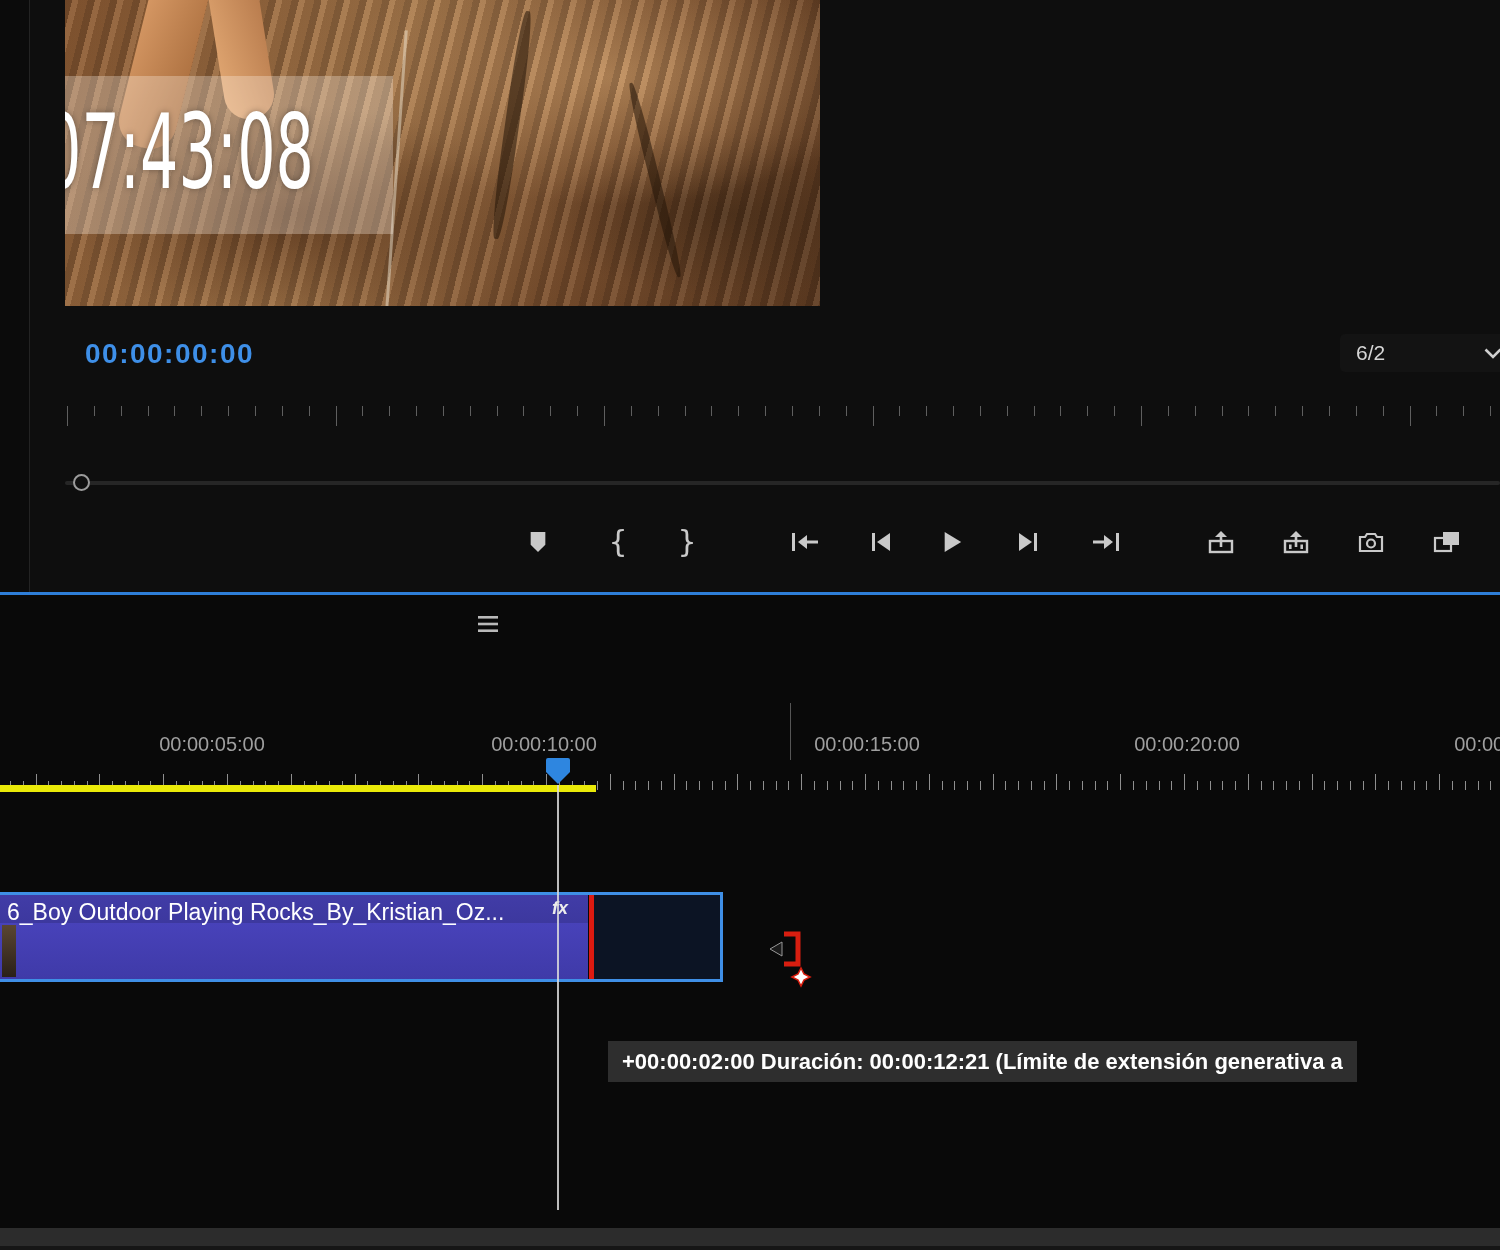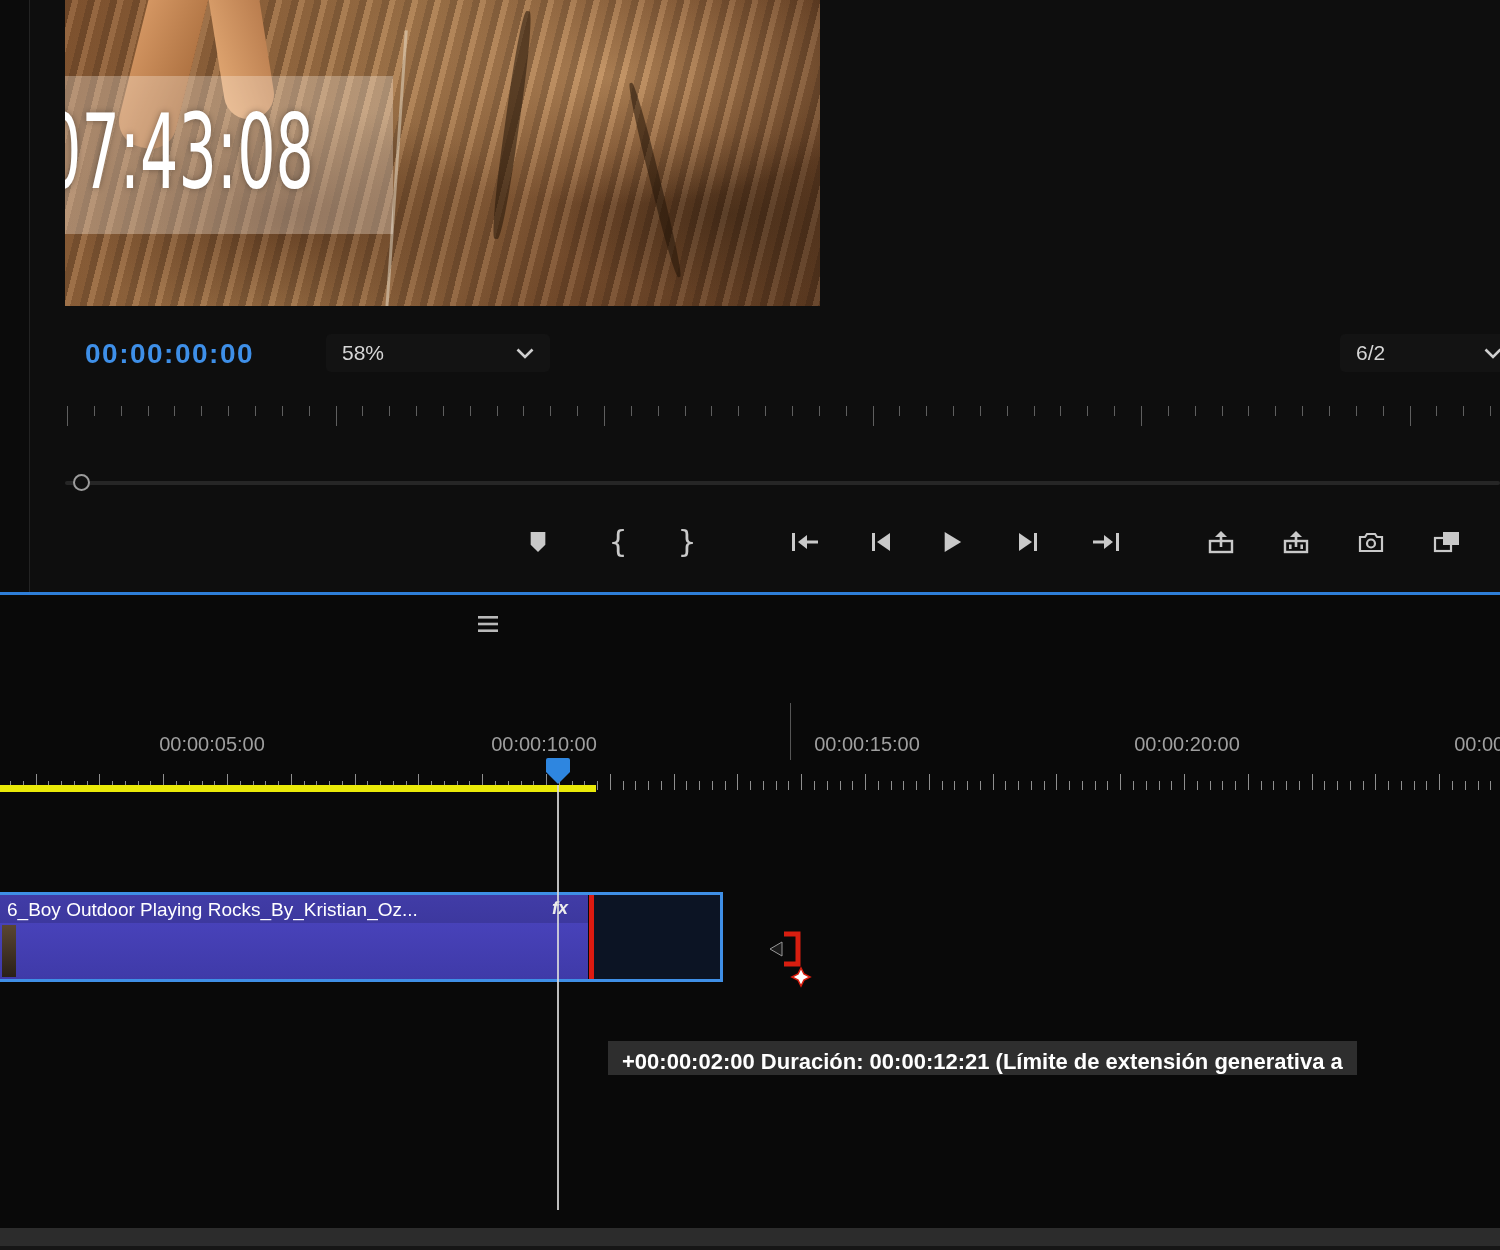--- a/index.html
+++ b/index.html
@@ -64,29 +64,29 @@
   #tl-ticks .tk{position:absolute;bottom:0;width:1px;background:#8f8f8f}
   #guide-line{position:absolute;left:790px;top:108px;width:1px;height:57px;background:#555}
   #workbar{position:absolute;left:0;top:190px;width:596px;height:7px;background:#eaea08}
 
   #ph-head{position:absolute;left:545px;top:162px;z-index:6}
   #ph-line{position:absolute;left:557px;top:190px;width:2px;height:425px;background:rgba(220,220,220,.85);z-index:5}
 
   #clip-select{position:absolute;left:-3px;top:297px;width:726px;height:90px;border:3px solid #3f8fe6;z-index:2;background:transparent}
   #clip-body{position:absolute;left:0;top:300px;width:588px;height:84px;background:linear-gradient(#4c46c2,#3f3aa8);z-index:1}
   #clip-titlebar{position:absolute;left:0;top:0;width:100%;height:28px;background:rgba(0,0,0,.14)}
-  #clip-label{position:absolute;left:7px;top:4px;font-size:19px;color:#fff;white-space:nowrap;overflow:hidden;width:540px;cursor:default}
+  #clip-label{position:absolute;left:7px;top:4px;font-size:23px;color:#fff;white-space:nowrap;overflow:hidden;width:540px;cursor:default}
   #clip-fx{position:absolute;left:552px;top:3px;font-size:18px;font-style:italic;font-weight:700;color:#ececec;cursor:default}
   #clip-thumb{position:absolute;left:2px;top:330px;width:14px;height:52px;background:linear-gradient(#5a4632,#2a2018);z-index:3}
   #cut-line{position:absolute;left:589px;top:300px;width:5px;height:84px;background:#dd1a10;z-index:3}
   #extend-region{position:absolute;left:594px;top:300px;width:127px;height:84px;background:#0c1424;z-index:1}
 
   #gen-cursor{position:absolute;left:768px;top:333px;z-index:12}
 
-  #tooltip{position:absolute;left:608px;top:446px;height:34px;line-height:41px;background:#2e2e2e;
+  #tooltip{position:absolute;left:608px;top:446px;height:41px;line-height:41px;background:#2e2e2e;
     padding:0 14px;font-size:22px;font-weight:700;color:#fff;white-space:nowrap;z-index:10;cursor:default}
 
   #h-scrollbar{position:absolute;left:0;top:633px;width:1500px;height:18px;background:#2c2c2c}
   #bottom-edge{position:absolute;left:0;top:651px;width:1500px;height:4px;background:#161616}
 </style>
 </head>
 <body>
 
 <div id="app">
 
@@ -100,26 +100,20 @@
       <div class="crack" id="crack2"></div>
       <div id="rope"></div>
       <div class="leg" id="leg1"></div>
       <div class="leg" id="leg2"></div>
       <div id="tc-band"></div>
       <div id="burned-tc">07:43:08</div>
     </div>
 
     <div id="tc-current">00:00:00:00</div>
 
-    <div class="dropdown" id="zoom-dd">
-      <span>58%</span>
-      <svg class="chev" width="18" height="11" viewBox="0 0 18 11">
-          <polyline points="1.5,1.5 9,9 16.5,1.5" fill="none" stroke="#cfcfcf" stroke-width="2.6"></polyline>
-        </svg>
-    </div>
 
     <div class="dropdown" id="res-dd">
       <span>6/2</span>
       <svg class="chev" width="18" height="11" viewBox="0 0 18 11">
           <polyline points="1.5,1.5 9,9 16.5,1.5" fill="none" stroke="#cfcfcf" stroke-width="2.6"></polyline>
         </svg>
     </div>
 
     <div id="m-ruler">
         <div class="tk" style="left: 2px; height: 20px;"></div>

